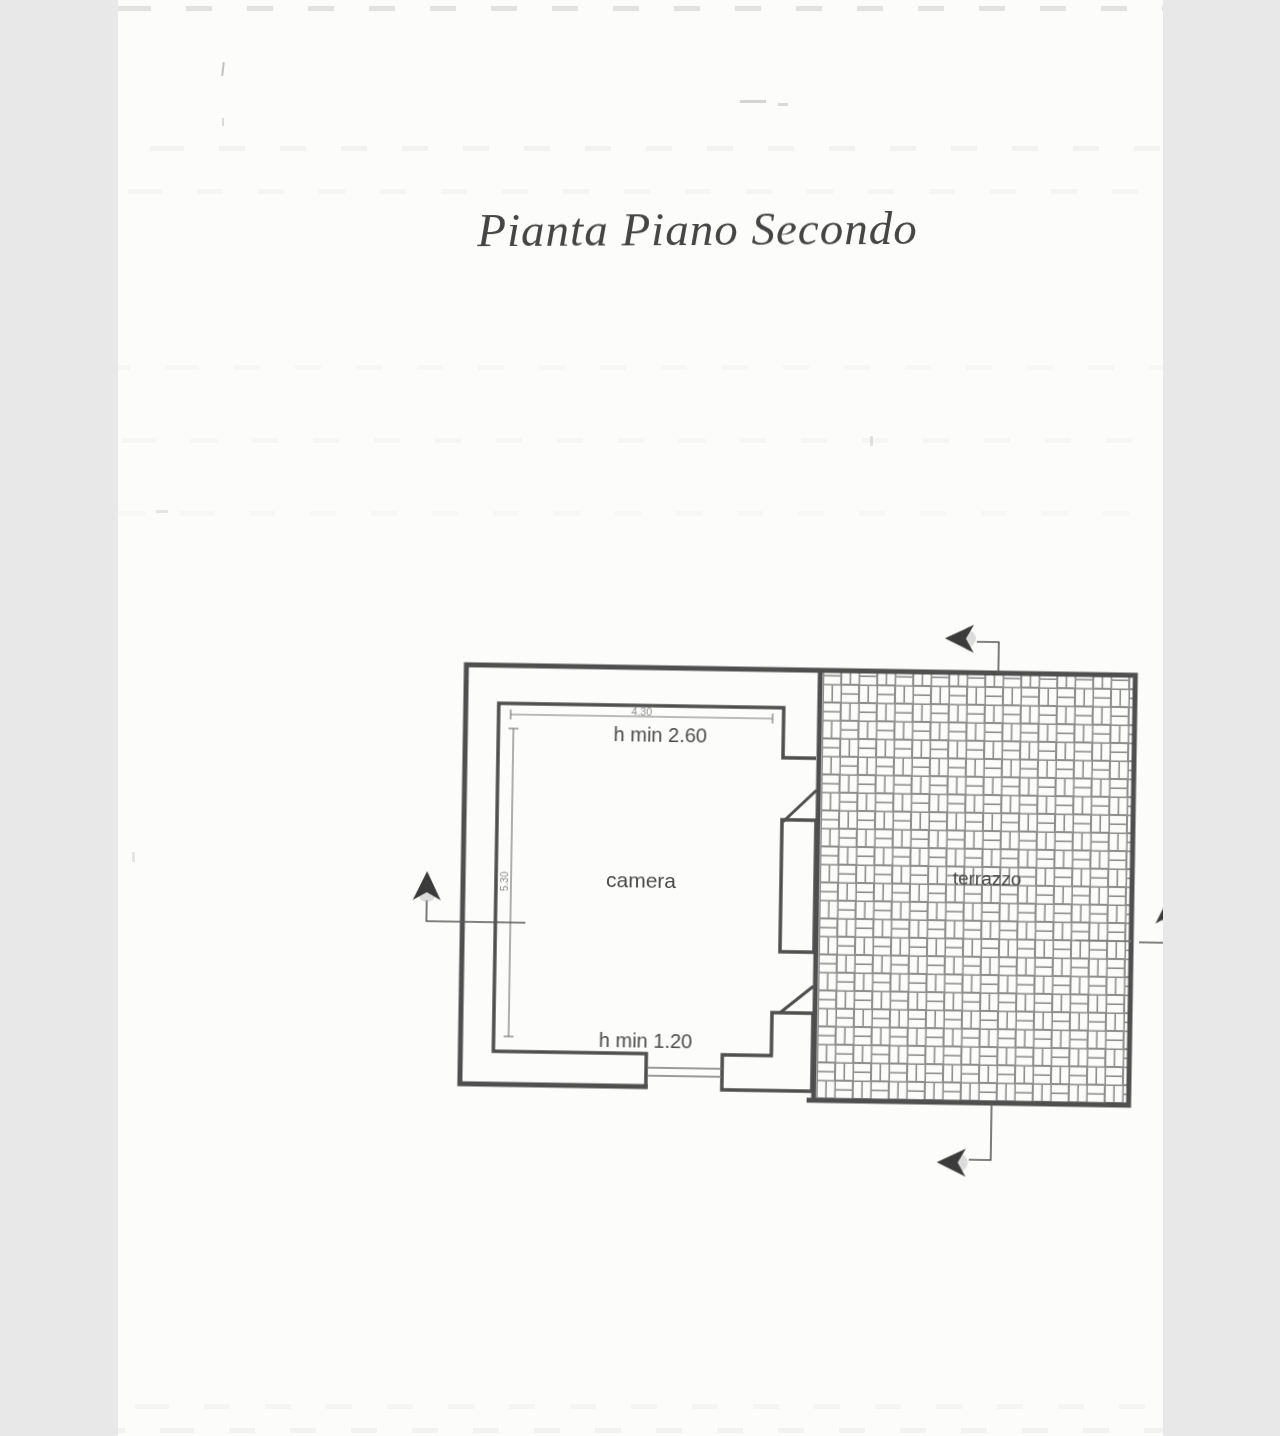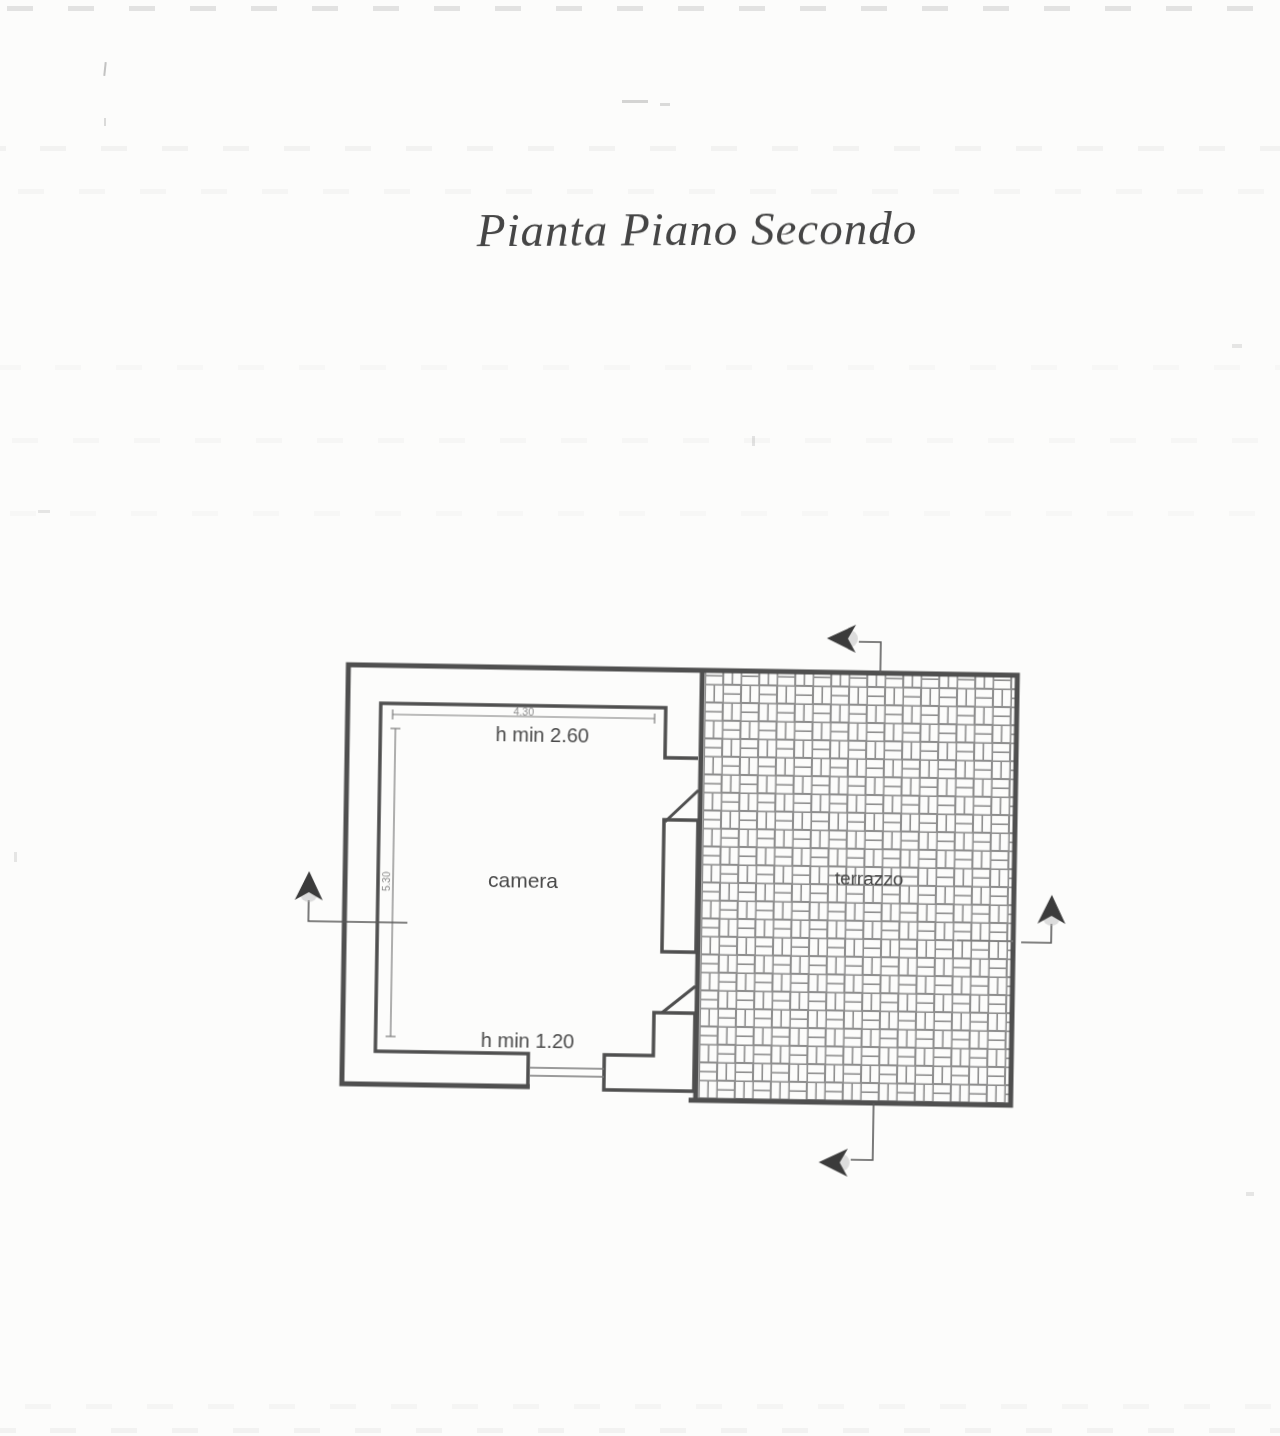--- a/index.html
+++ b/index.html
@@ -1,18 +1,18 @@
 <!DOCTYPE html>
 <html><head>
 <meta charset="utf-8">
 <style>
   html,body{margin:0;padding:0;background:#e8e8e8;}
   .page{
     position:relative;
-    width:1280px;height:1436px;
+    width:1045px;height:1436px;
     margin:0 auto;
     background:#fcfcfb;
     overflow:hidden;
     font-family:"Liberation Sans", sans-serif;
   }
   .title{
     position:absolute;
     top:202px;left:0;right:0;
     margin:0;
     text-align:center;

